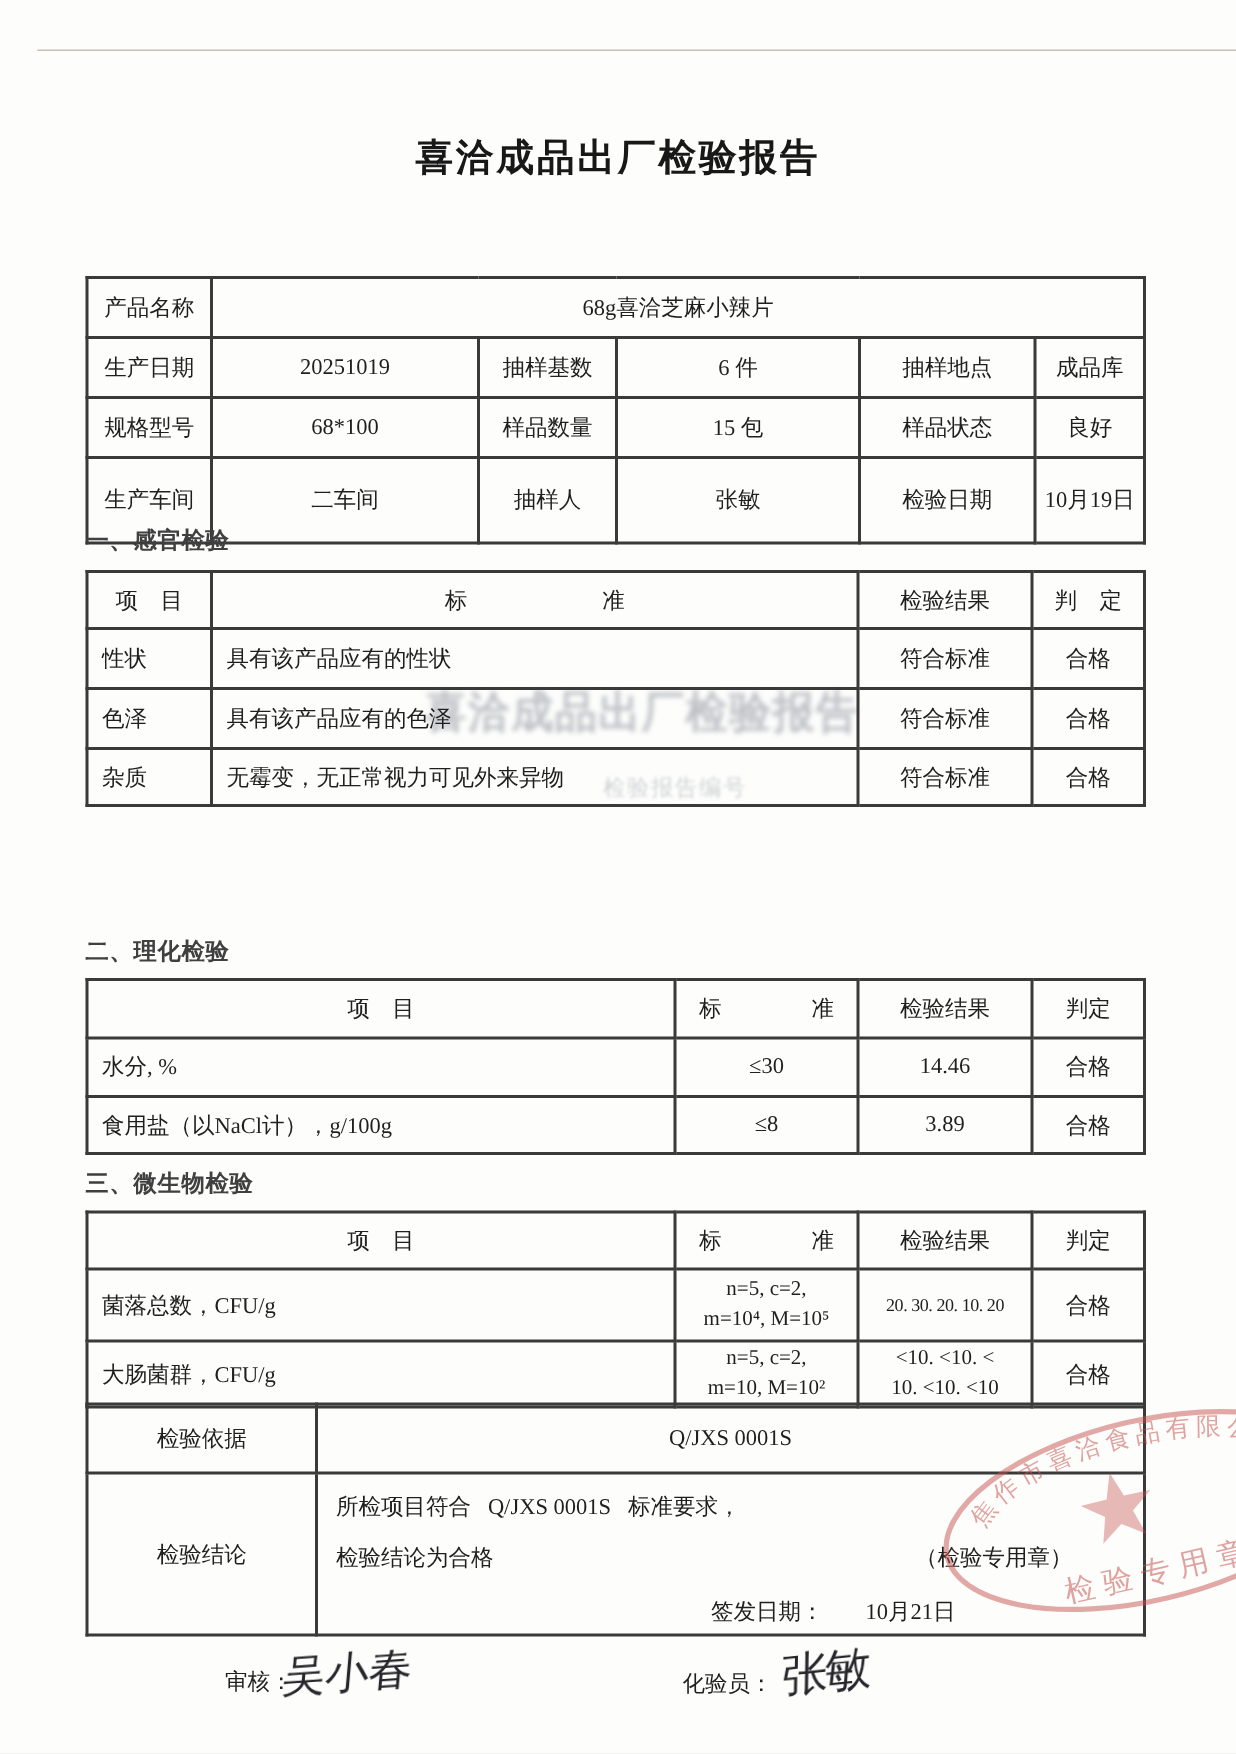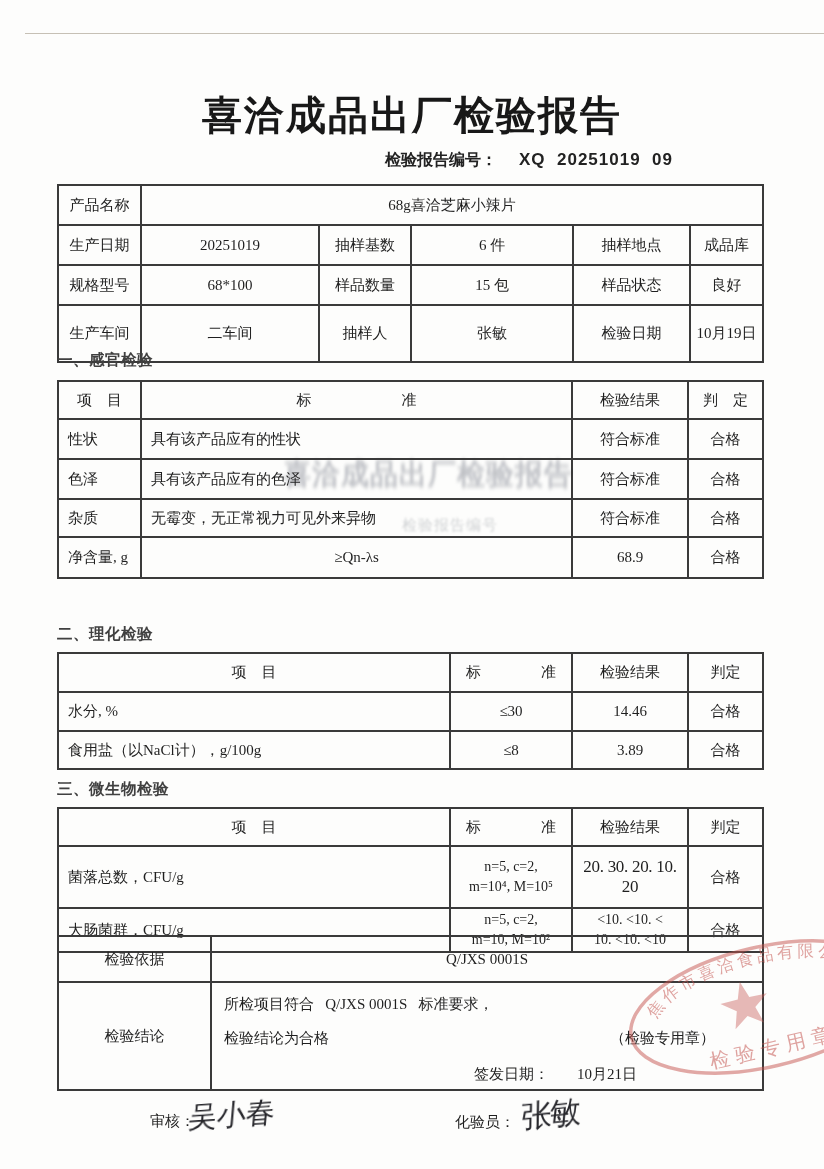--- a/index.html
+++ b/index.html
@@ -9,38 +9,38 @@
     margin:0 auto;
     background:#fdfdfc;
     overflow:hidden;
     font-family:"Liberation Serif","DejaVu Serif",serif;
     color:#1f1f1f;
   }
   .scan-topline{position:absolute;left:25px;top:33px;width:799px;height:1px;background:#b3ab9d;opacity:.75;}
   .title{
     position:absolute;left:0;top:88px;width:100%;
     text-align:center;font-family:"Liberation Sans","DejaVu Sans",sans-serif;
-    font-size:40px;font-weight:700;letter-spacing:2px;color:#181818;
+    font-size:25px;font-weight:700;letter-spacing:2px;color:#181818;
   }
   .report-no{
     position:absolute;left:385px;top:150px;
     font-family:"Liberation Sans","DejaVu Sans",sans-serif;
     font-size:16px;font-weight:600;color:#222;display:flex;
   }
   .report-no .val{margin-left:22px;white-space:pre;font-size:17px;letter-spacing:1px;}
   .section-heading{
     position:absolute;left:57px;
     font-family:"Liberation Sans","DejaVu Sans",sans-serif;
     font-size:15.5px;font-weight:700;color:#404040;letter-spacing:.5px;
   }
   table{border-collapse:collapse;table-layout:fixed;position:absolute;background:transparent;}
   td{border:2px solid #3a3a3a;font-size:15px;color:#1f1f1f;text-align:center;vertical-align:middle;padding:0 4px;overflow:hidden;}
   .left{text-align:left;padding-left:9px;}
   .ml{white-space:pre-line;line-height:1.45;font-size:14px;}
-  .tight{font-size:17px;letter-spacing:-0.3px;padding:10px 1px;}
+  .tight{font-size:12px;letter-spacing:-0.3px;padding:10px 1px;}
   .concl-cell{position:relative;text-align:left;vertical-align:top;}
   .concl-line1{position:absolute;left:12px;top:12px;white-space:pre;}
   .concl-line2{position:absolute;left:12px;top:46px;}
   .concl-sealnote{position:absolute;left:398px;top:46px;}
   .concl-sign{position:absolute;left:262px;top:82px;display:flex;}
   .concl-sign .sd-val{margin-left:28px;}
   .sig-label{
     position:absolute;font-size:15px;color:#1f1f1f;
     font-family:Liberation Mono, monospace;
   }
@@ -61,24 +61,20 @@
 
 <div class="doc">
 
   <div class="scan-topline"></div>
 
   <div class="ghost ghost1">喜洽成品出厂检验报告</div>
   <div class="ghost ghost2">检验报告编号</div>
 
   <div class="title">喜洽成品出厂检验报告</div>
 
-  <div class="report-no">
-    <span>检验报告编号：</span>
-    <span class="val">XQ  20251019  09</span>
-  </div>
 
   <table style="left:57px;top:184px;width:705px;">
     <colgroup>
         <col style="width:83px">
         <col style="width:178px">
         <col style="width:92px">
         <col style="width:162px">
         <col style="width:117px">
         <col style="width:73px">
       </colgroup>
@@ -139,26 +135,20 @@
     <tr style="height:40px">
       <td class="left">色泽</td>
       <td class="left">具有该产品应有的色泽</td>
       <td>符合标准</td>
       <td>合格</td>
     </tr>
     <tr style="height:38px">
       <td class="left">杂质</td>
       <td class="left">无霉变，无正常视力可见外来异物</td>
       <td>符合标准</td>
-      <td>合格</td>
-    </tr>
-    <tr style="height:41px">
-      <td class="left">净含量, g</td>
-      <td>≥Qn-λs</td>
-      <td>68.9</td>
       <td>合格</td>
     </tr>
   </tbody>
     </table>
 
   <div class="section-heading" style="top:624px;">二、理化检验</div>
 
   <table style="left:57px;top:652px;width:705px;">
     <colgroup>
         <col style="width:392px">

